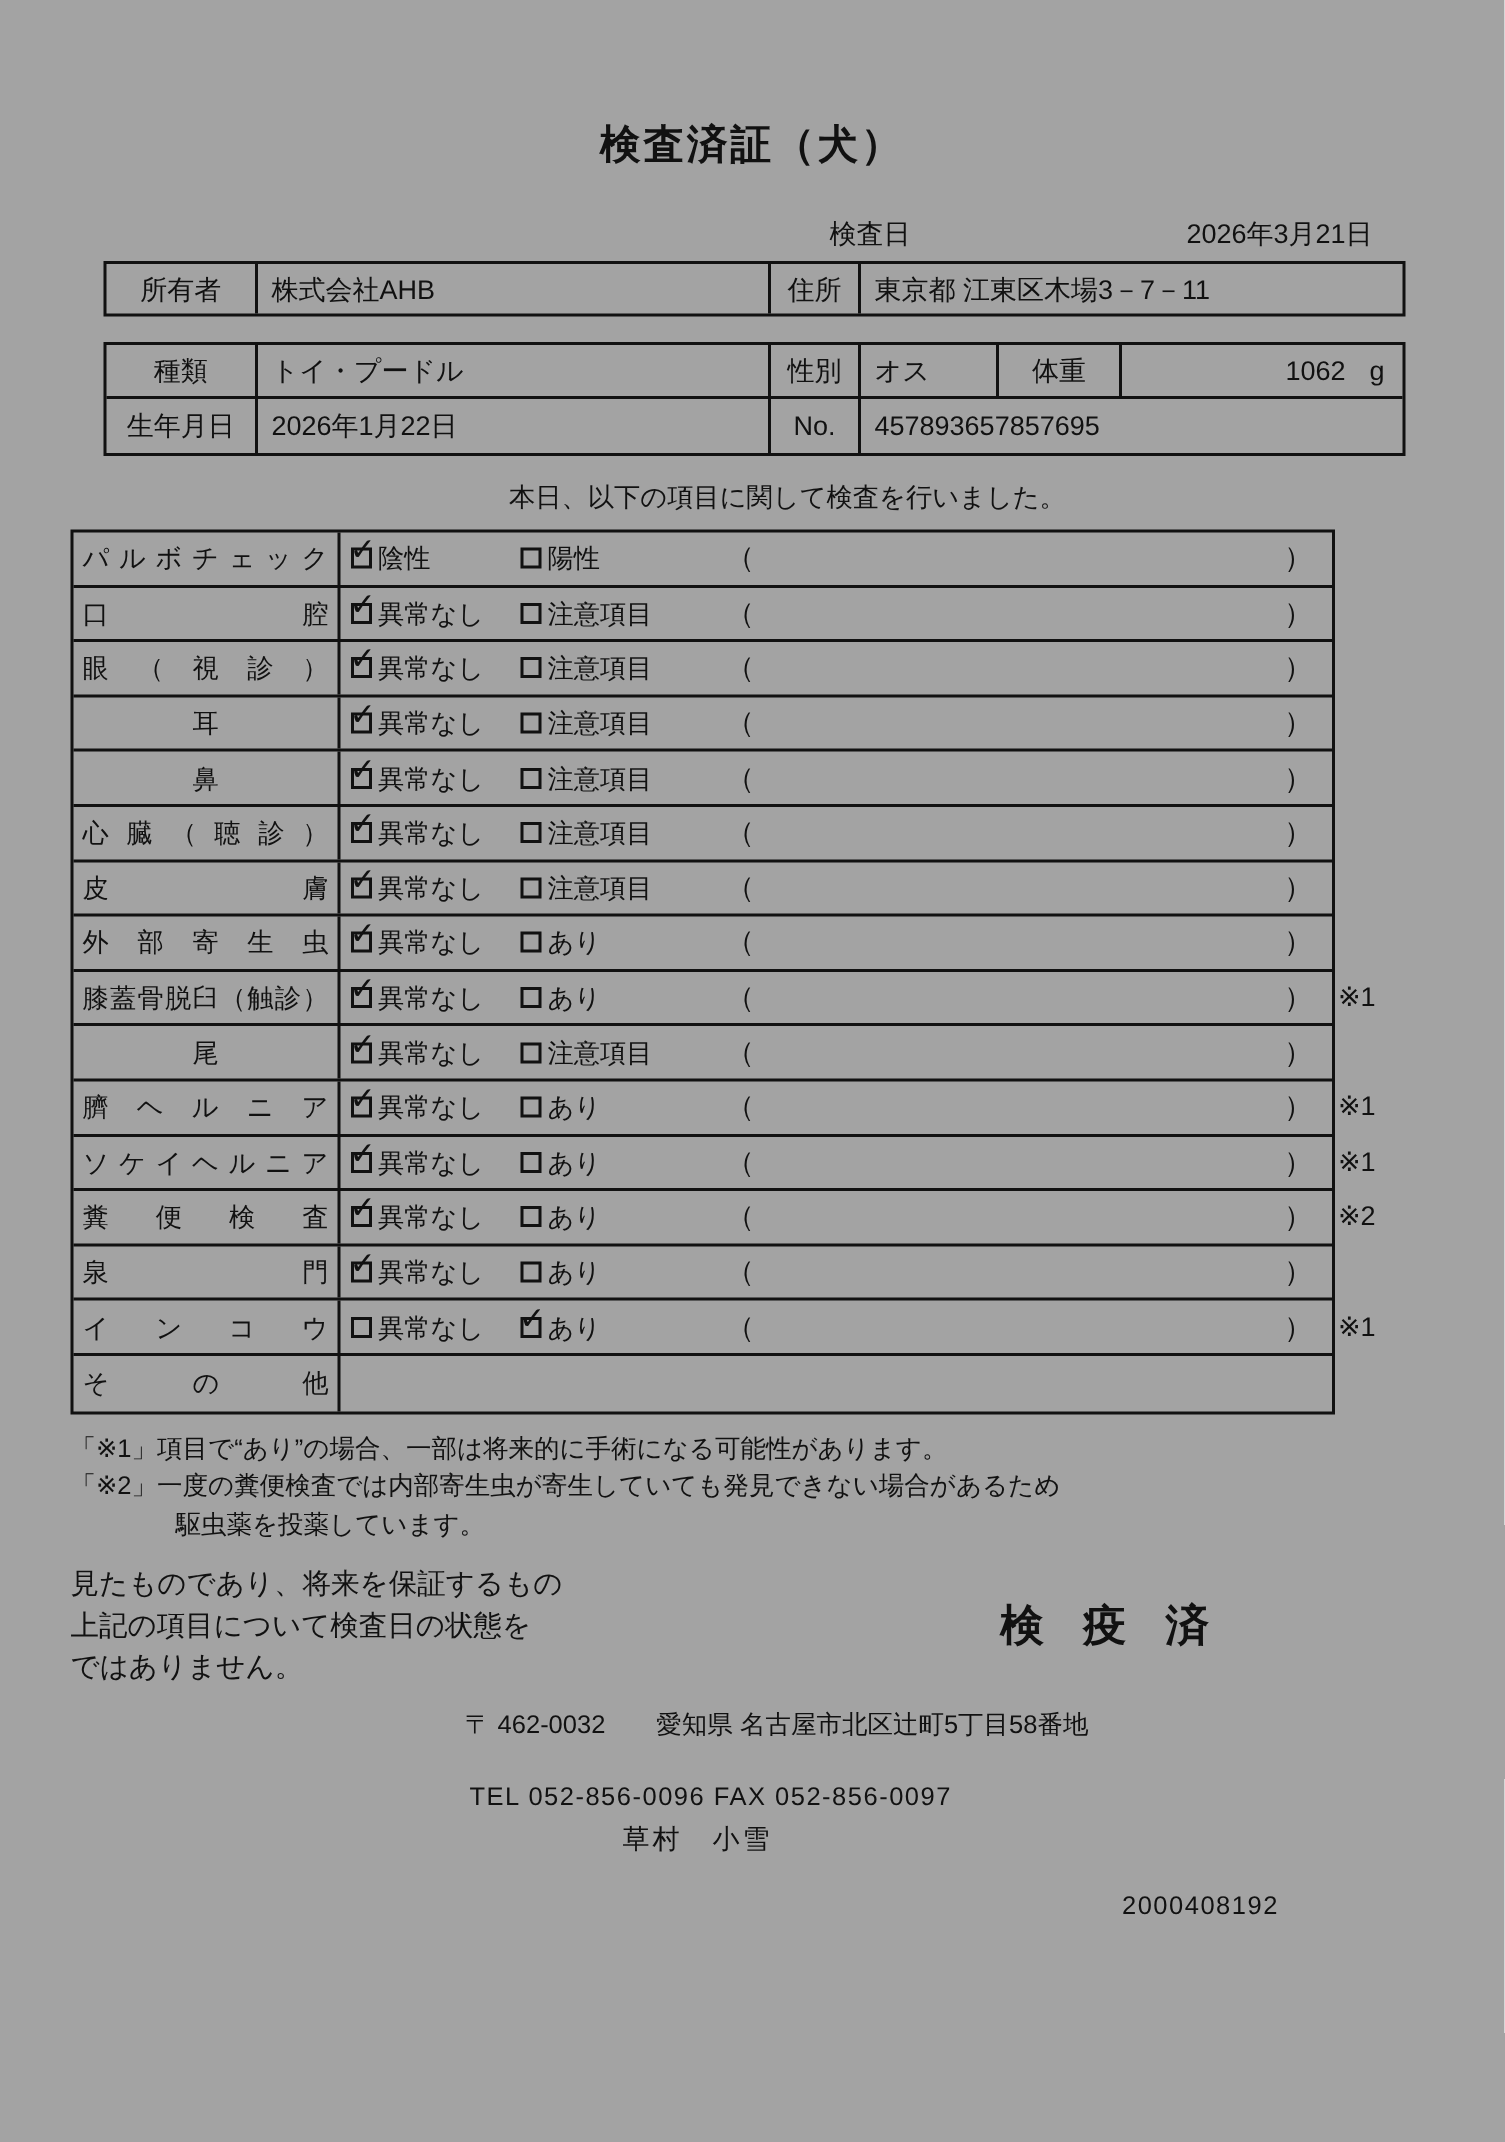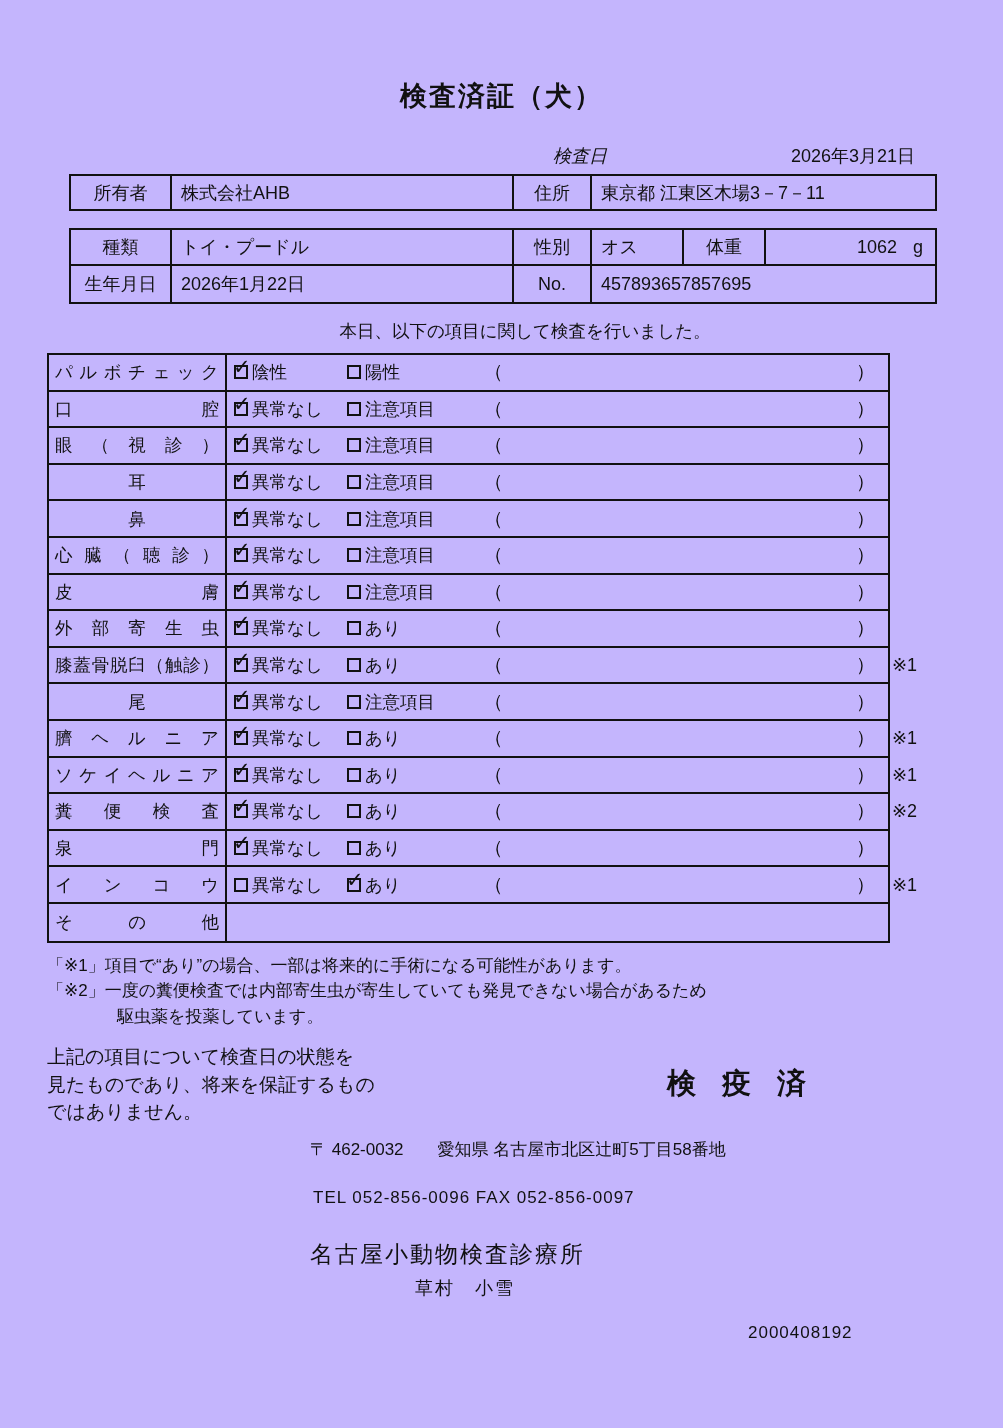--- a/index.html
+++ b/index.html
@@ -1,60 +1,60 @@
 <!DOCTYPE html>
 <html><head>
 <meta charset="utf-8">
 <style>
   * { box-sizing: border-box; }
   html, body { margin: 0; padding: 0; background: #fff; }
   .page {
     position: relative;
     width: 1003px;
     height: 1428px;
-    background: #c4b5fd;
+    background: #a3a3a3;
     color: #111;
     font-family: "Liberation Sans", "DejaVu Sans", sans-serif;
     overflow: hidden;
   }
   .title {
     padding-top: 78px;
     text-align: center;
     font-size: 27px;
     font-weight: 700;
     letter-spacing: 2px;
   }
   .date-row {
     width: 868px;
     margin: 30px 0 6px 47px;
     display: flex;
     font-size: 18px;
     font-weight: 500;
   }
-  .date-label { margin-left: 506px; font-style: italic; }
+  .date-label { margin-left: 506px; }
   .date-value { margin-left: auto; }
 
   
   .tbl, .tbl2 { width: 868px; margin-left: 69px; border: 2px solid #111; }
   .tbl { display: flex; height: 37px; }
   .tbl2 { margin-top: 17px; }
   .trow { display: flex; height: 36px; }
   .trow.rb { border-bottom: 2px solid #111; }
   .c {
     display: flex; align-items: center;
     border-right: 2px solid #111;
     padding: 0 9px;
     font-size: 18px; font-weight: 500;
     height: 100%;
   }
   .c:last-child { border-right: none; }
   .c.hdr { justify-content: center; padding: 0 4px; }
   .w101 { width: 101px; flex: none; }
   .w342 { width: 342px; flex: none; }
-  .w78  { width: 78px;  flex: none; }
+  .w78  { width: 60px;  flex: none; }
   .w92  { width: 92px;  flex: none; }
   .w82  { width: 82px;  flex: none; }
   .grow { flex: 1; }
   .weight { justify-content: flex-end; gap: 16px; padding-right: 12px; }
 
   .intro { margin: 15px 0 10px 47px; font-size: 17.5px; font-weight: 500; text-align: center; }
 
   
   .checklist { width: 843px; margin-left: 47px; border: 2px solid #111; }
   .crow {
@@ -611,26 +611,25 @@
     </div>
 
   <div class="notes">
     <div>「※1」項目で“あり”の場合、一部は将来的に手術になる可能性があります。</div>
     <div>「※2」一度の糞便検査では内部寄生虫が寄生していても発見できない場合があるため</div>
     <div class="indent">駆虫薬を投薬しています。</div>
   </div>
 
   <div class="disc-row">
     <div class="disclaimer">
+      <div>見たものであり、将来を保証するもの</div>
       <div>上記の項目について検査日の状態を</div>
-      <div>見たものであり、将来を保証するもの</div>
       <div>ではありません。</div>
     </div>
     <div class="stamp">検 疫 済</div>
   </div>
 
   <div class="addr">〒 462-0032　　愛知県 名古屋市北区辻町5丁目58番地</div>
   <div class="tel">TEL 052-856-0096  FAX 052-856-0097</div>
-  <div class="clinic">名古屋小動物検査診療所</div>
   <div class="vet">草村　小雪</div>
   <div class="docnum">2000408192</div>
 
 </div>
 
 </body></html>

